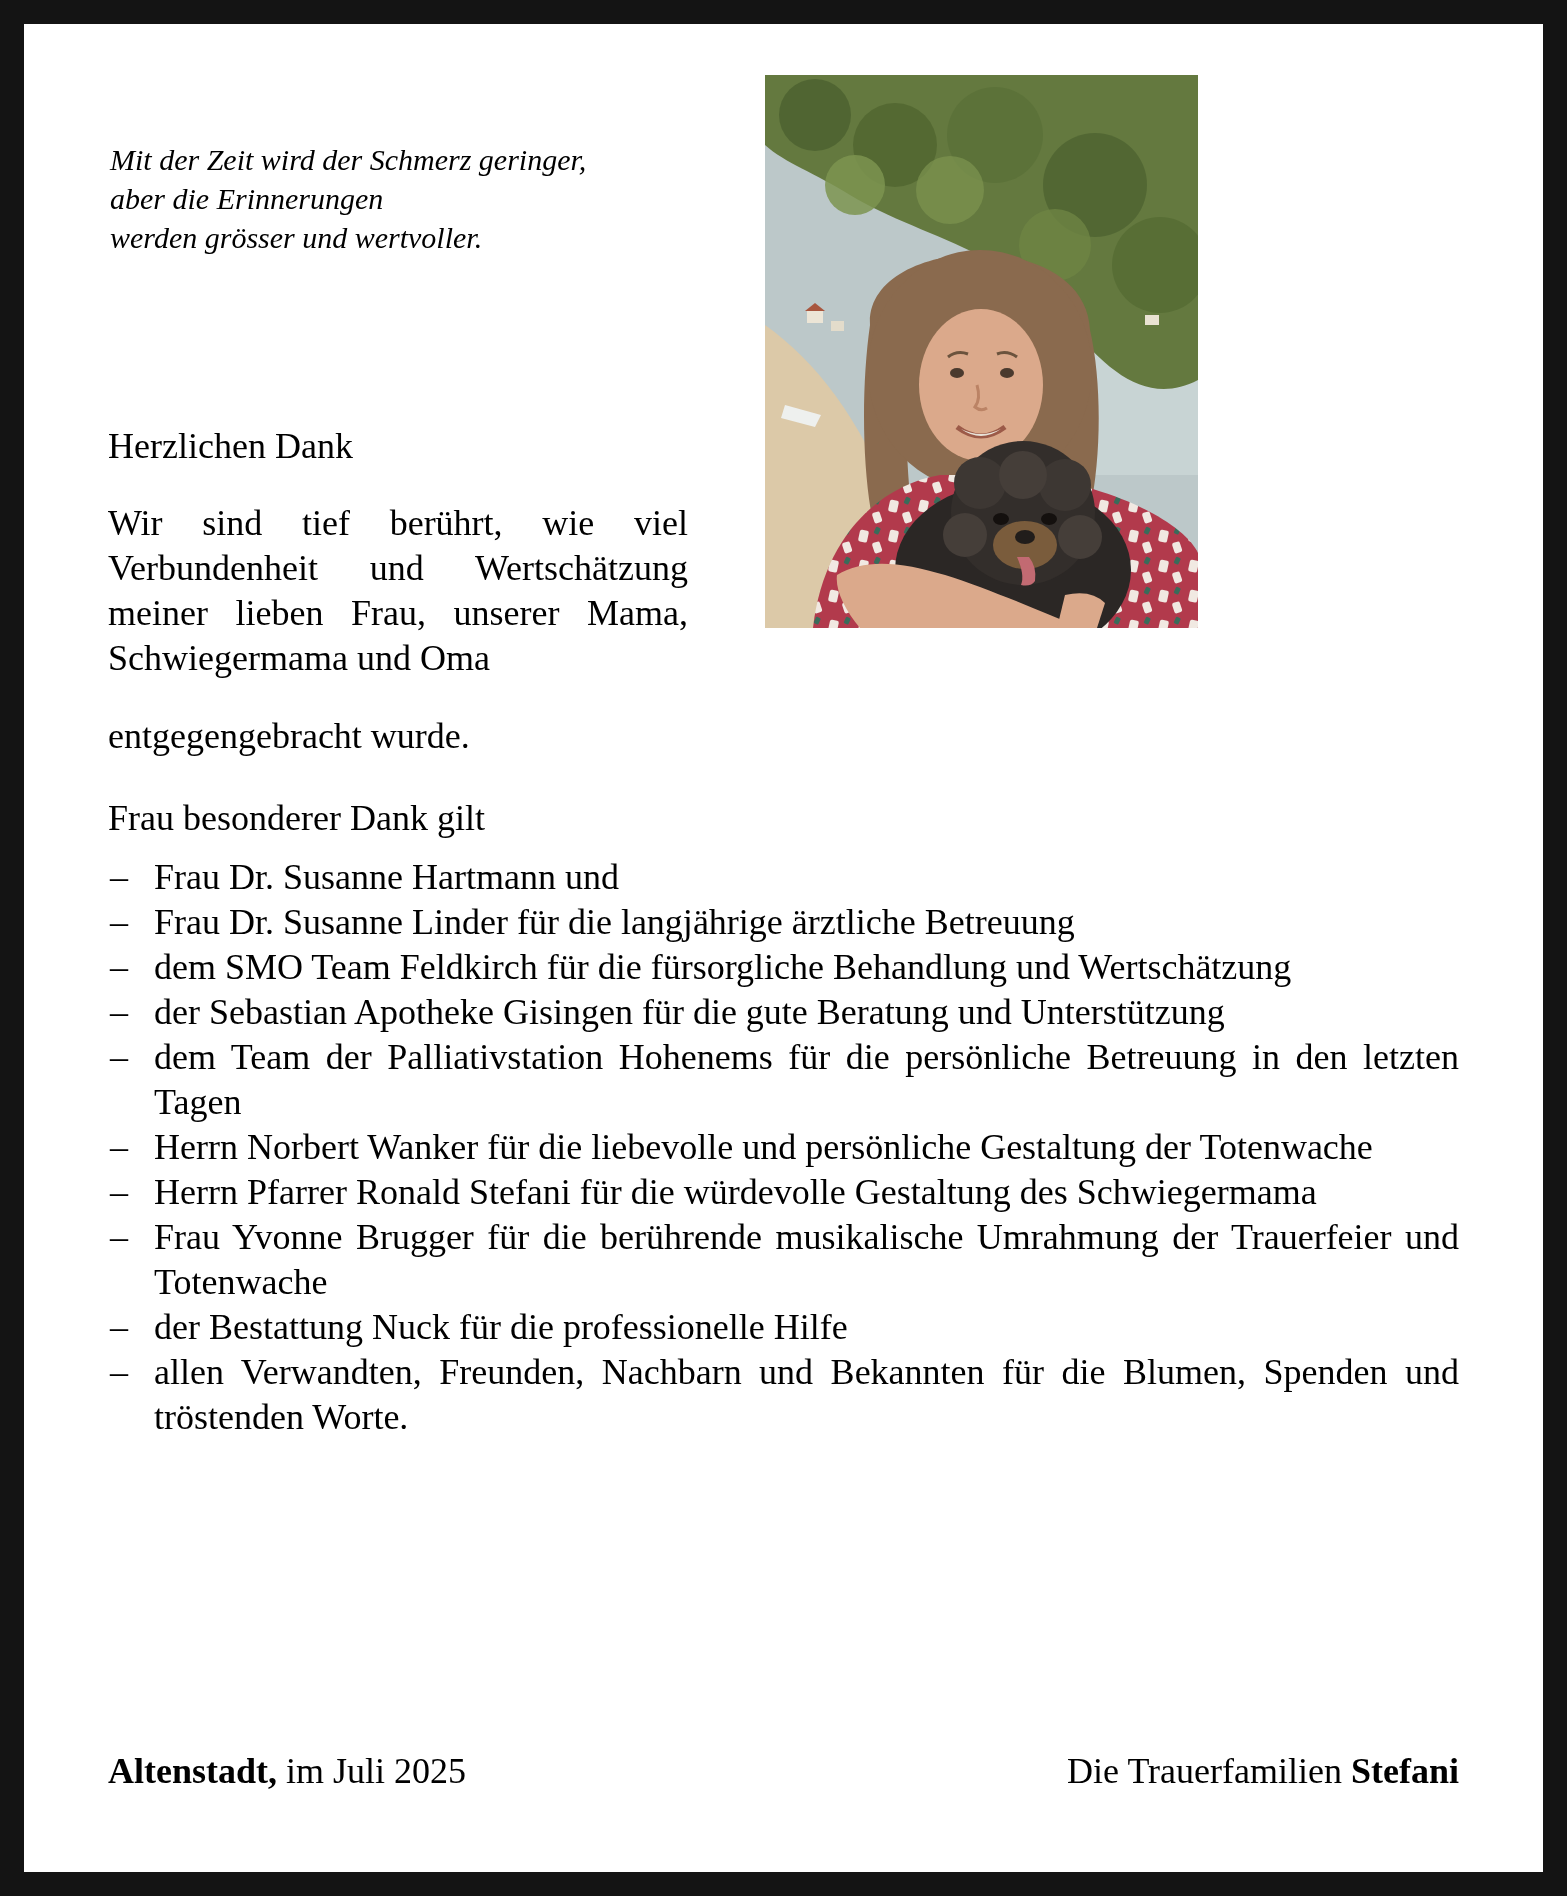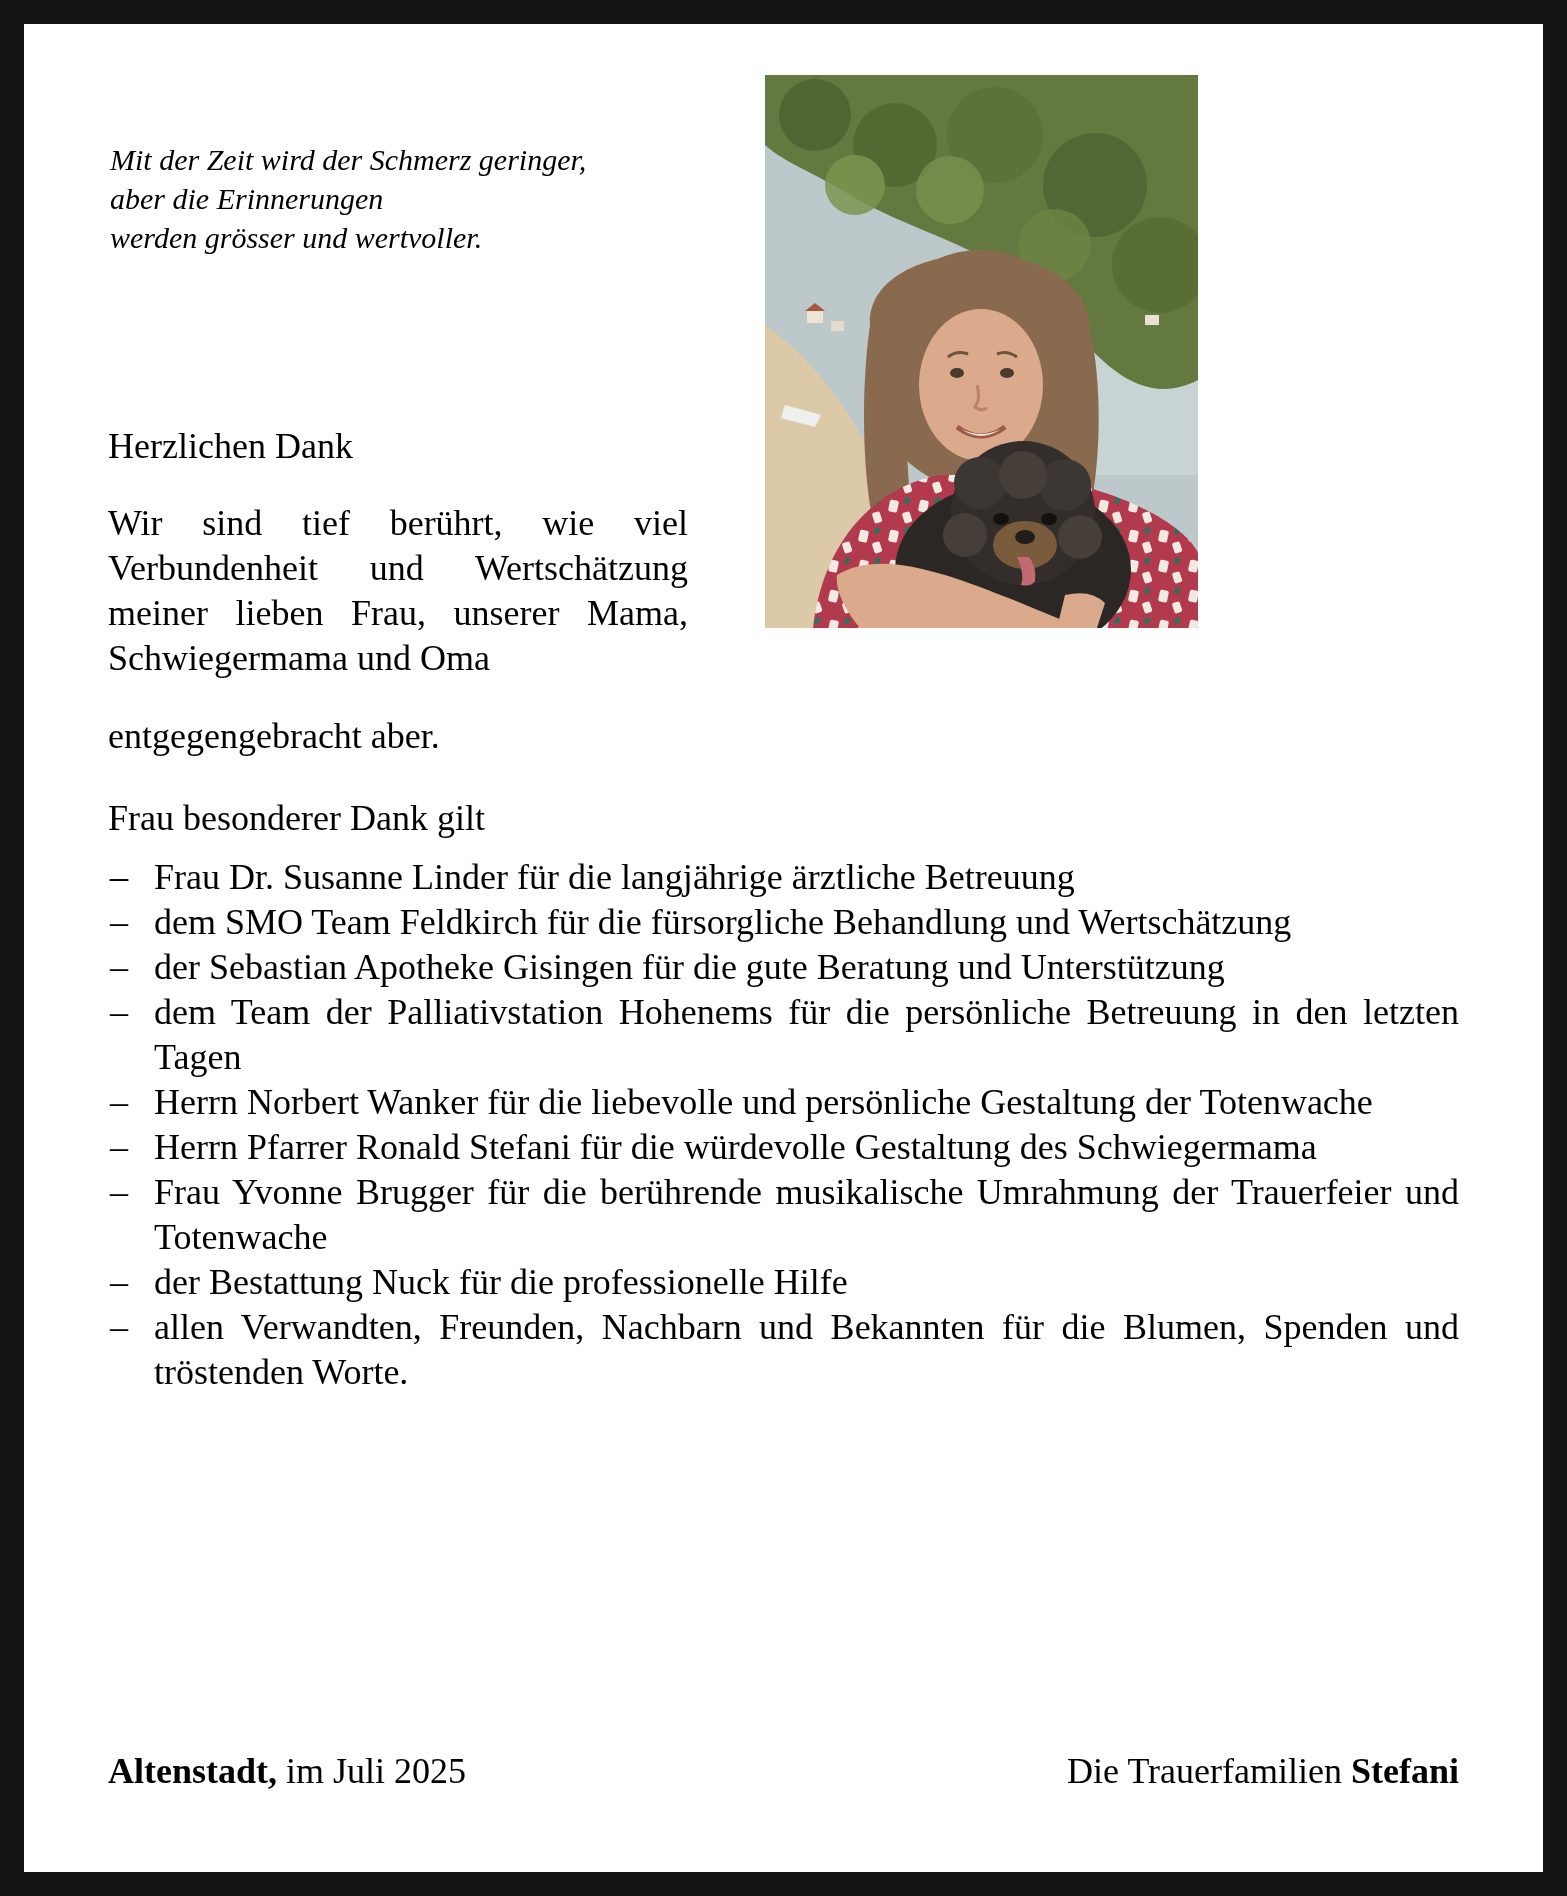--- a/index.html
+++ b/index.html
@@ -133,26 +133,26 @@
     <p>werden grösser und wertvoller.</p>
   </div>
 
   <p class="thanks-heading">Herzlichen Dank</p>
 
   <p class="intro">Wir sind tief berührt, wie viel Verbundenheit und Wertschätzung meiner lieben Frau, unserer Mama, Schwiegermama und Oma</p>
 
   <div class="name-block">
   </div>
 
-  <p class="after-name">entgegengebracht aber.</p>
+  <p class="after-name">entgegengebracht wurde.</p>
 
   <p class="thanks-intro">Frau besonderer Dank gilt</p>
 
   <ul class="thanks-list">
-    <li><span class="dash">–</span></li>
+    <li><span class="dash">–</span><span>Frau Dr. Susanne Hartmann und</span></li>
     <li><span class="dash">–</span><span>Frau Dr. Susanne Linder für die langjährige ärztliche Betreuung</span></li>
     <li><span class="dash">–</span><span>dem SMO Team Feldkirch für die fürsorgliche Behandlung und Wertschätzung</span></li>
     <li><span class="dash">–</span><span>der Sebastian Apotheke Gisingen für die gute Beratung und Unterstützung</span></li>
     <li><span class="dash">–</span><span>dem Team der Palliativstation Hohenems für die persönliche Betreuung in den letzten Tagen</span></li>
     <li><span class="dash">–</span><span>Herrn Norbert Wanker für die liebevolle und persönliche Gestaltung der Totenwache</span></li>
     <li><span class="dash">–</span><span>Herrn Pfarrer Ronald Stefani für die würdevolle Gestaltung des Schwiegermama</span></li>
     <li><span class="dash">–</span><span>Frau Yvonne Brugger für die berührende musikalische Umrahmung der Trauerfeier und Totenwache</span></li>
     <li><span class="dash">–</span><span>der Bestattung Nuck für die professionelle Hilfe</span></li>
     <li><span class="dash">–</span><span>allen Verwandten, Freunden, Nachbarn und Bekannten für die Blumen, Spenden und tröstenden Worte.</span></li>
   </ul>

